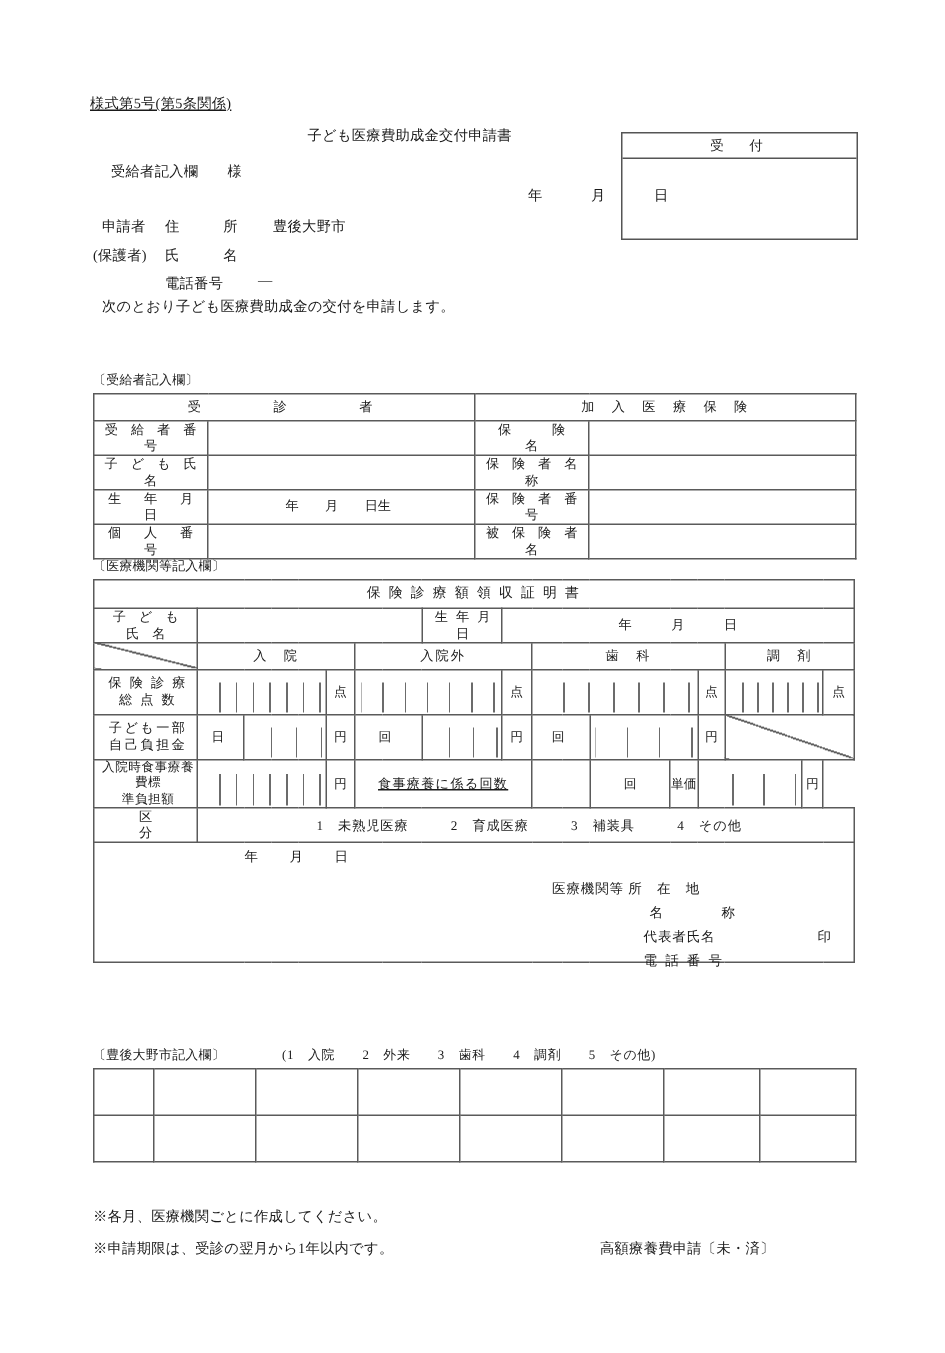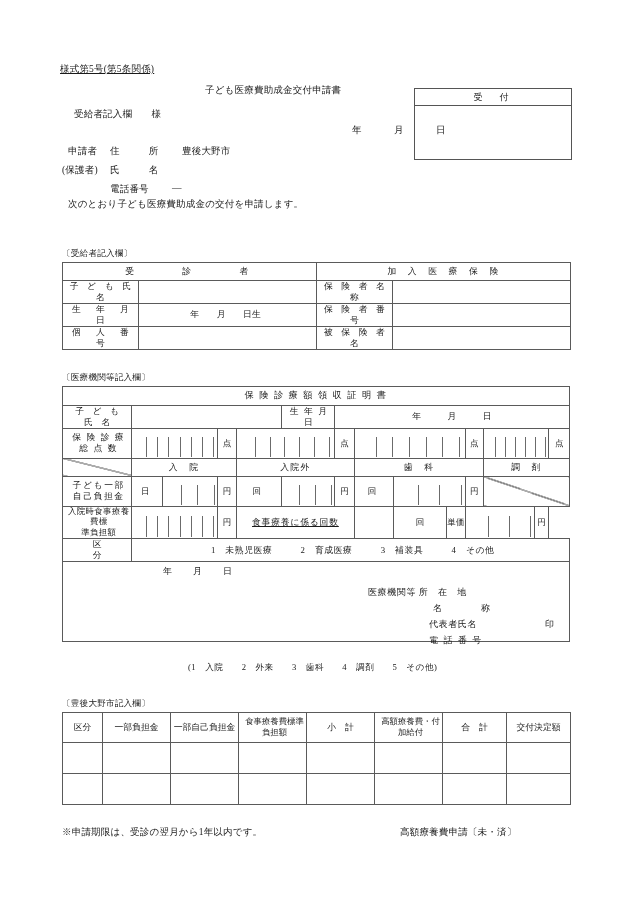--- a/index.html
+++ b/index.html
@@ -153,20 +153,26 @@
         <col style="width:178px">
       <col style="width:76px">
         <col style="width:178px">
     </colgroup>
     <tbody>
       <tr>
         <td colspan="2" class="sp2">受　　　診　　　者</td>
         <td colspan="2" class="sp3">加　入　医　療　保　険</td>
       </tr>
       <tr>
+        <td class="lbl">受 給 者 番 号</td>
+        <td></td>
+        <td class="lbl">保　　険　　名</td>
+        <td></td>
+      </tr>
+      <tr>
         <td class="lbl">子 ど も 氏 名</td>
         <td></td>
         <td class="lbl">保 険 者 名 称</td>
         <td></td>
       </tr>
       <tr>
         <td class="lbl">生　年　月　日</td>
         <td class="cellpad-r">年　　月　　日生</td>
         <td class="lbl">保 険 者 番 号</td>
         <td></td>
@@ -212,41 +218,41 @@
         <td colspan="20" style="height:19px; letter-spacing:1.6px; font-size:9.2px;">保 険 診 療 額 領 収 証 明 書</td>
       </tr>
 
       <tr>
         <td class="lbl">子 ど も 氏 名</td>
         <td colspan="7"></td>
         <td colspan="1" class="lbl lbl-s">生 年 月 日</td>
         <td colspan="11">年　　　月　　　日</td>
       </tr>
 
+
+      <tr>
+        <td class="slash"></td>
+        <td colspan="5" class="sp3">入　院</td>
+        <td colspan="4" class="sp3">入院外</td>
+        <td colspan="5" class="sp3">歯　科</td>
+        <td colspan="5" class="sp3">調　剤</td>
+      </tr>
 
       <tr>
         <td class="lbl lbl-s" style="height:30px;">保 険 診 療 総 点 数</td>
         <td colspan="4" class="comb"></td>
         <td class="unit">点</td>
         <td colspan="3" class="comb comb6"></td>
         <td class="unit">点</td>
         <td colspan="4" class="comb comb6"></td>
         <td class="unit">点</td>
         <td colspan="4" class="comb comb6"></td>
         <td class="unit">点</td>
       </tr>
 
-      <tr>
-        <td class="slash"></td>
-        <td colspan="5" class="sp3">入　院</td>
-        <td colspan="4" class="sp3">入院外</td>
-        <td colspan="5" class="sp3">歯　科</td>
-        <td colspan="5" class="sp3">調　剤</td>
-      </tr>
-
 
       <tr>
         <td class="lbl lbl-s" style="height:30px;">子ども一部自己負担金</td>
         <td class="cellpad-r unit">日</td>
         <td colspan="3" class="comb comb3"></td>
         <td class="unit">円</td>
         <td colspan="2" class="cellpad-r unit">回</td>
         <td class="comb comb3"></td>
         <td class="unit">円</td>
         <td colspan="2" class="cellpad-r unit">回</td>
@@ -282,45 +288,35 @@
           <div class="foot-txt" style="left:370px; top:41px; letter-spacing:3px;">名　　　称</div>
           <div class="foot-txt" style="left:366px; top:57px; letter-spacing:0.6px;">代表者氏名</div>
           <div class="foot-txt" style="left:482px; top:57px;">印</div>
           <div class="foot-txt" style="left:366px; top:73px; letter-spacing:1.6px;">電 話 番 号</div>
         </td>
       </tr>
     </tbody>
   </table>
 
   <div class="t t9" style="left:62px; top:698px;">〔豊後大野市記入欄〕</div>
-  <div class="t t9" style="left:170px; top:662px; letter-spacing:0.5px;padding-left:18px;">(1　入院　　2　外来　　3　歯科　　4　調剤　　5　その他)</div>
+  <div class="t t9" style="left:170px; top:698px; letter-spacing:0.5px;padding-left:18px;">(1　入院　　2　外来　　3　歯科　　4　調剤　　5　その他)</div>
 
   <table class="grid" style="left:62px; top:712px; width:508px;">
     <colgroup>
       <col style="width:40px">
       <col style="width:68px">
       <col style="width:68px">
       <col style="width:68px">
       <col style="width:68px">
       <col style="width:68px">
       <col style="width:64px">
       <col style="width:64px">
     </colgroup>
     <tbody>
       <tr>
-        <td style="height:30px;">区分</td>
-        <td>一部負担金</td>
-        <td>一部自己負担金</td>
-        <td class="cellpad-l twoline">食事療養費標準<br>負担額</td>
-        <td>小　計</td>
-        <td class="cellpad-l twoline">高額療養費・付<br>加給付</td>
-        <td>合　計</td>
-        <td>交付決定額</td>
-      </tr>
-      <tr>
         <td style="height:31px;"></td>
         <td></td>
         <td></td>
         <td></td>
         <td></td>
         <td></td>
         <td></td>
         <td></td>
       </tr>
       <tr>
@@ -329,16 +325,17 @@
         <td></td>
         <td></td>
         <td></td>
         <td></td>
         <td></td>
         <td></td>
       </tr>
     </tbody>
   </table>
 
+  <div class="t t10" style="left:62px; top:805px;">※各月、医療機関ごとに作成してください。</div>
   <div class="t t10" style="left:62px; top:826px;">※申請期限は、受診の翌月から1年以内です。</div>
   <div class="t t10" style="left:400px; top:826px;">高額療養費申請〔未・済〕</div>
 
 </div>
 
 </body></html>

